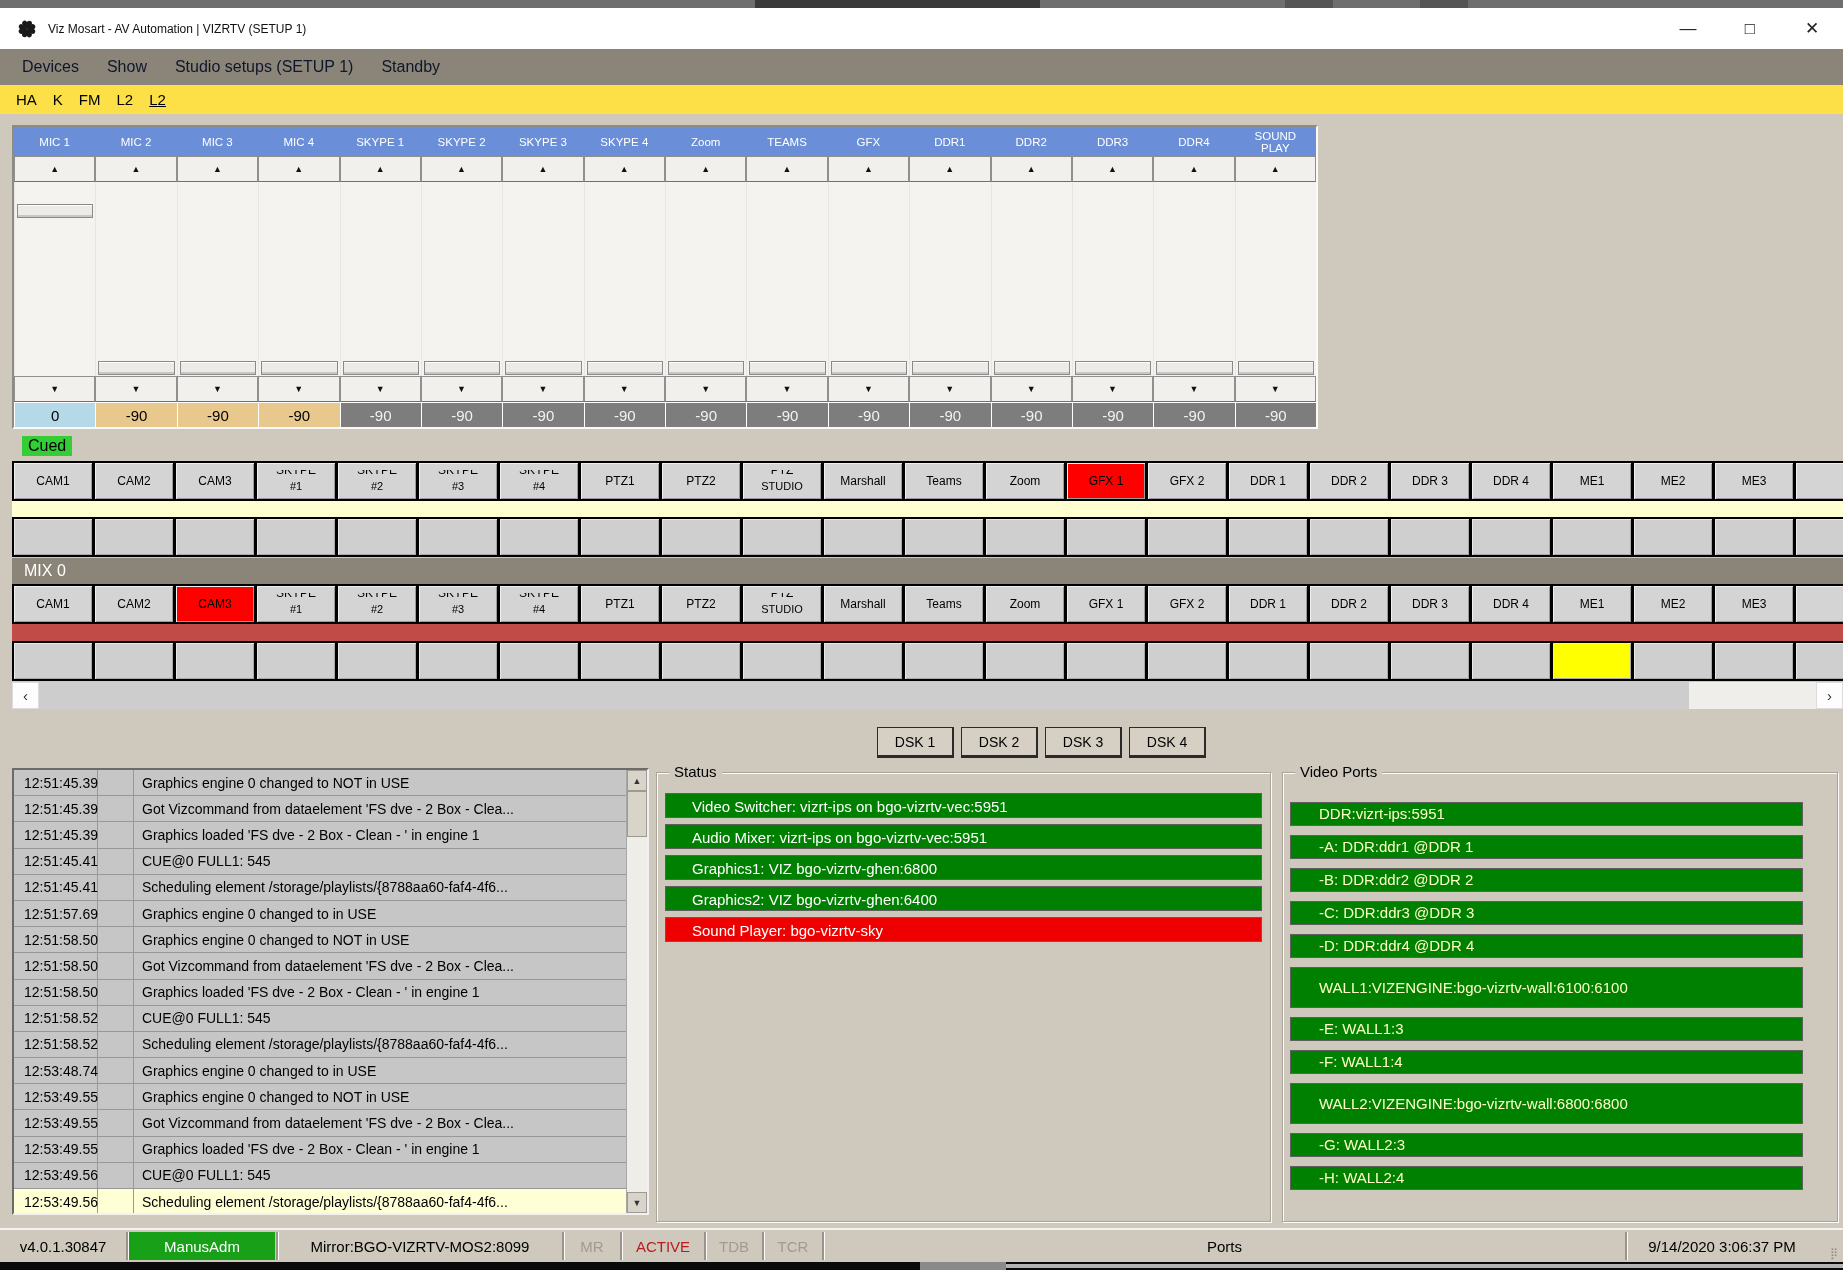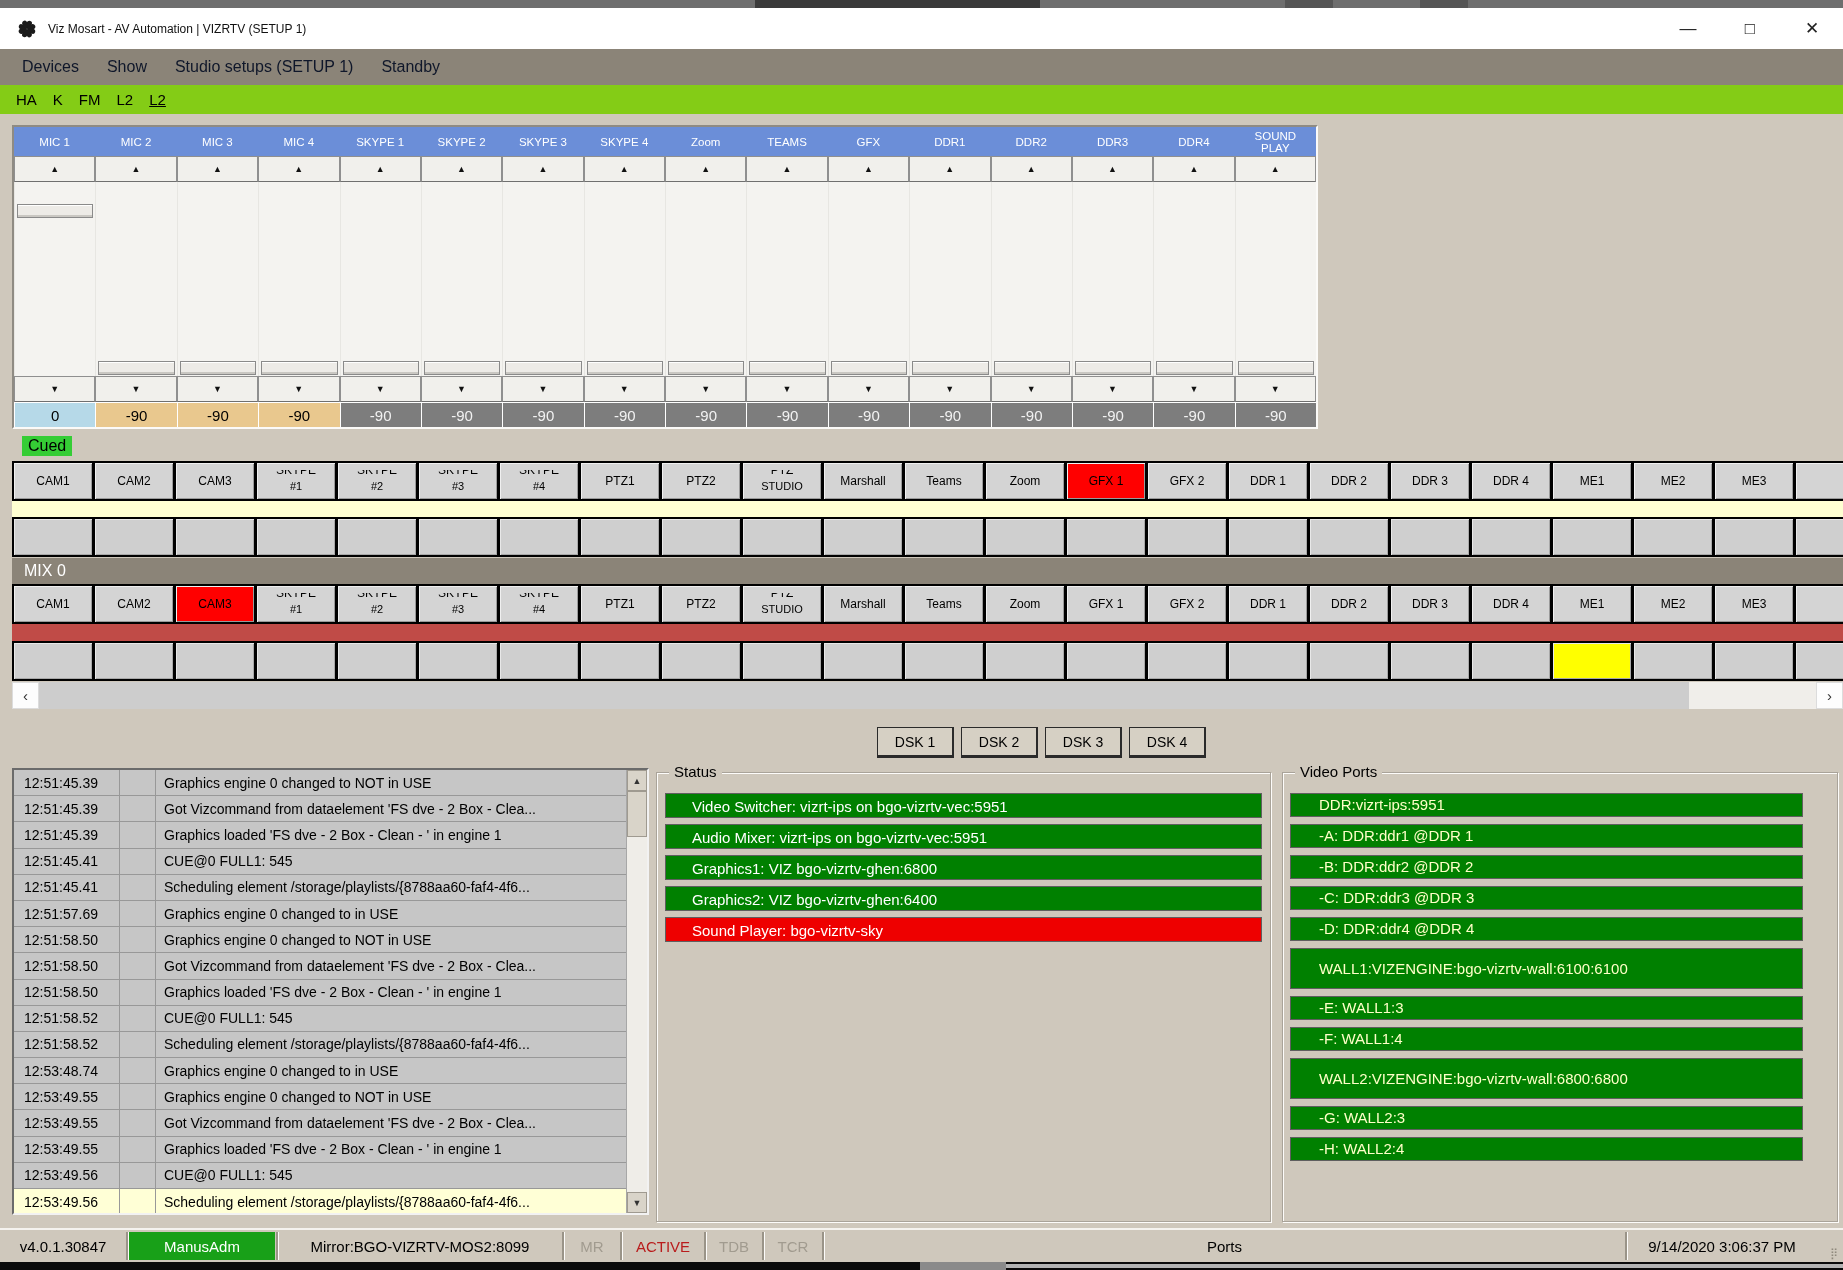--- a/index.html
+++ b/index.html
@@ -21,21 +21,21 @@
   #titlebar .wincontrols { margin-left:auto; display:flex; align-items:center; height:100%; }
   .winbtn { width:62px; height:100%; display:flex; align-items:center; justify-content:center;
             font-size:17px; color:#222; cursor:default; }
 
   
   #menubar { left:0; top:49px; width:1843px; height:36px; background:#8b8478; display:flex; align-items:center; }
   .menu-item { color:#0f172a; font-size:16px; padding:0 14px; height:100%; display:flex; align-items:center; }
   #menubar .first { margin-left:8px; }
 
   
-  #toolbar { left:0; top:85px; width:1843px; height:29px; background:#84cc16; display:flex; align-items:center; }
+  #toolbar { left:0; top:85px; width:1843px; height:29px; background:#fde047; display:flex; align-items:center; }
   .tool-item { color:#000; font-size:15px; margin-left:16px; }
   .tool-item.u { text-decoration:underline; }
 
   
   #mixer { left:12px; top:125px; width:1306px; height:304px; background:#f4f3f0;
            border-top:2px solid #8f8b83; border-left:2px solid #8f8b83;
            border-right:2px solid #fbfaf8; border-bottom:2px solid #fbfaf8;
            display:flex; }
   .mx-col { flex:1 1 0; display:flex; flex-direction:column; min-width:0; }
   .mx-head { height:29px; background:#6b8ed8; color:#fff; font-size:11.5px; display:flex;
@@ -88,21 +88,21 @@
              border-right-width:2px; border-bottom-width:3px; font-size:14px;
              display:flex; align-items:center; justify-content:center; }
 
   
   #log { left:12px; top:768px; width:637px; height:447px; background:#c6c6c6;
          border-top:2px solid #6b6b6b; border-left:2px solid #6b6b6b;
          border-right:2px solid #f2f2f2; border-bottom:2px solid #f2f2f2; display:flex; }
   #log-rows { flex:1; overflow:hidden; }
   .log-row { height:26.2px; display:flex; border-bottom:1px solid #989898; background:#c6c6c6; }
   .log-row.hl { background:#ffffd6; }
-  .log-time { width:106px; padding-left:10px; font-size:14px; display:flex; align-items:center;
+  .log-time { width:84px; padding-left:10px; font-size:14px; display:flex; align-items:center;
               border-right:1px solid #989898; }
   .log-gap { width:36px; border-right:1px solid #989898; }
   .log-msg { flex:1; padding-left:8px; font-size:14px; display:flex; align-items:center;
              white-space:nowrap; overflow:hidden; }
   #log-scroll { width:21px; background:#efede8; display:flex; flex-direction:column; border-left:1px solid #a7a7a7; }
   .vs-btn { height:21px; background:#d9d4c9; border:1px solid #9f9a90; display:flex;
             align-items:center; justify-content:center; font-size:9px; color:#333; }
   #vs-thumb { height:46px; background:#d9d4c9; border:1px solid #9f9a90; }
   #vs-track { flex:1; }
 
@@ -110,21 +110,21 @@
   .groupbox { position:absolute; border:1px solid #a9a399; box-shadow:inset 1px 1px 0 #fdfcfa, 1px 1px 0 #fdfcfa; }
   .gb-label { position:absolute; top:-10px; left:12px; background:#cfc8bc; padding:0 5px; font-size:15px; }
   #status-gb { left:656px; top:772px; width:615px; height:450px; }
   #vp-gb { left:1282px; top:772px; width:556px; height:450px; }
   .srow { margin:0 8px 6px 8px; height:25px; line-height:25px; padding-left:26px; font-size:15px;
           color:#fff; border:1px solid #5f5f5f; }
   .srow.ok { background:#008000; }
   .srow.error { background:#ee0000; }
   #status-rows { padding-top:20px; }
   #vp-rows { padding-top:20px; }
-  .vprow { margin:0 34px 7px 7px; height:24px; line-height:22px; padding-left:28px; font-size:15px;
+  .vprow { margin:9px 34px 7px 7px; height:24px; line-height:22px; padding-left:28px; font-size:15px;
            color:#ffffc8; background:#008000; border:1px solid #5f5f5f; }
   .vprow.tall { height:41px; line-height:39px; }
 
   
   #statusbar { left:0; top:1228px; width:1843px; height:34px; background:#cfc8bc;
                border-top:2px solid #f5f3ef; display:flex; align-items:stretch; font-size:15px; }
   .sb-panel { display:flex; align-items:center; justify-content:center; }
   .sbsep { width:2px; background:#9a9488; box-shadow:1px 0 0 #fdfcfa; margin:2px 0; }
   #sb-version { width:126px; }
   #sb-user { width:146px; background:#18a018; color:#fff; margin:2px 1px; }

